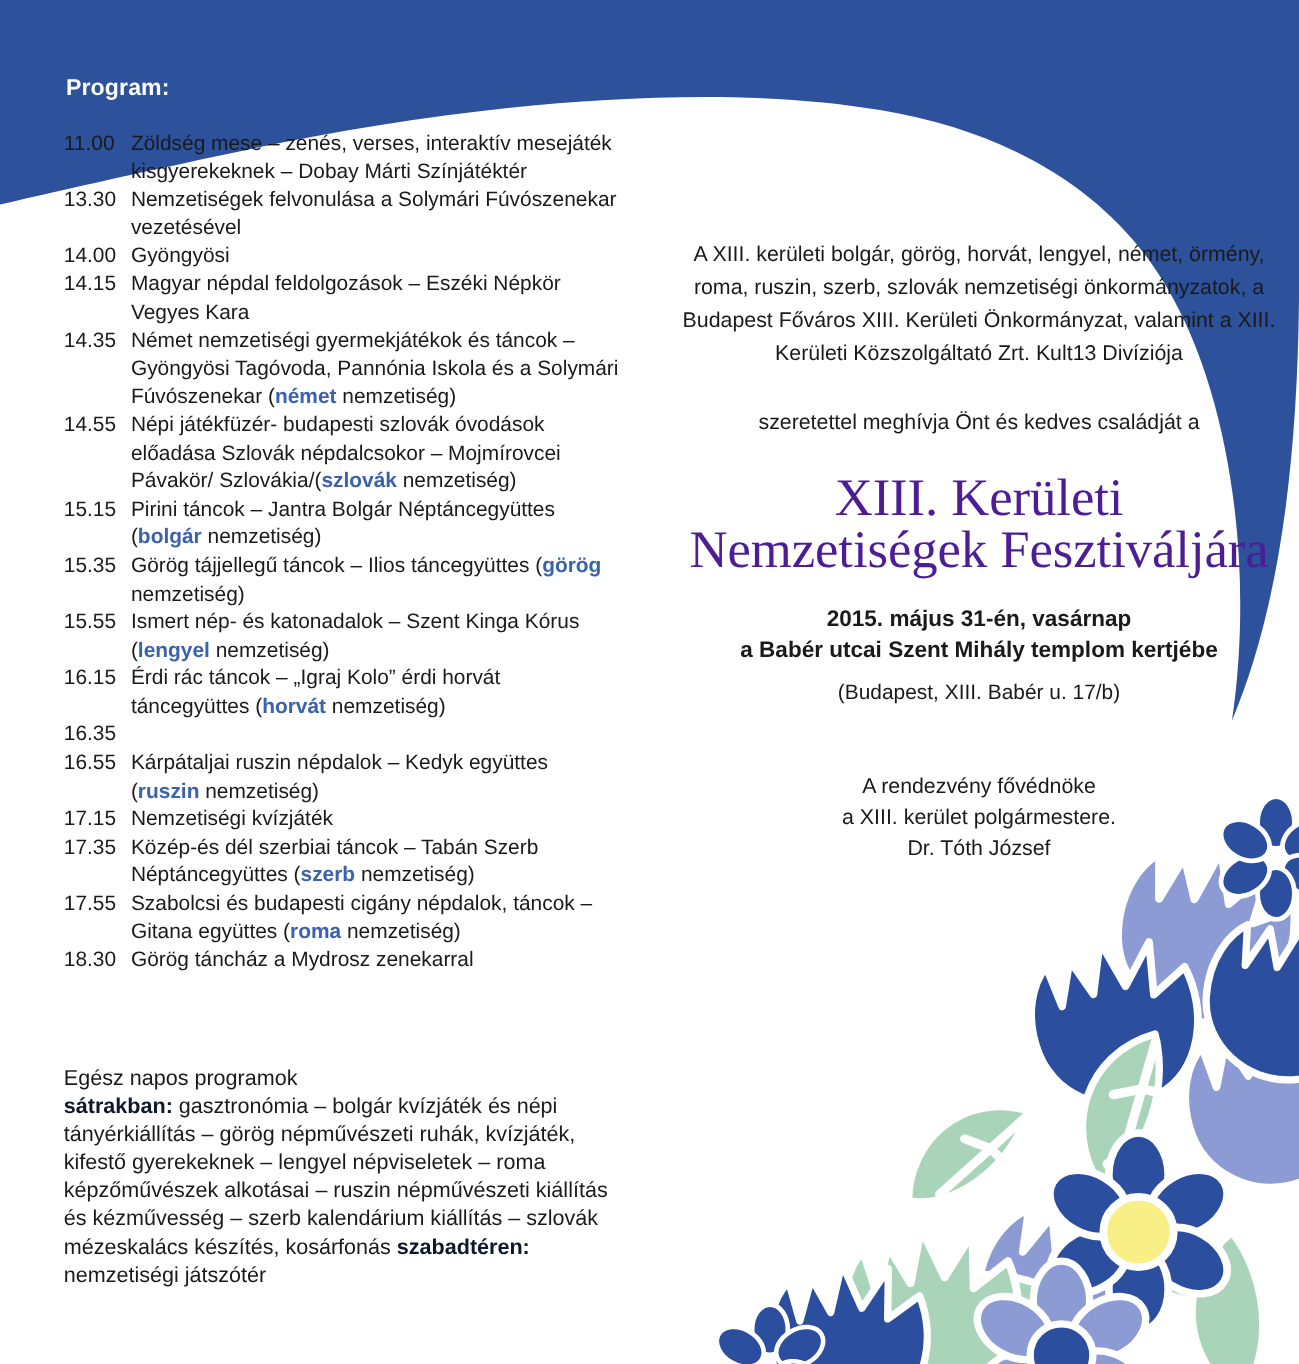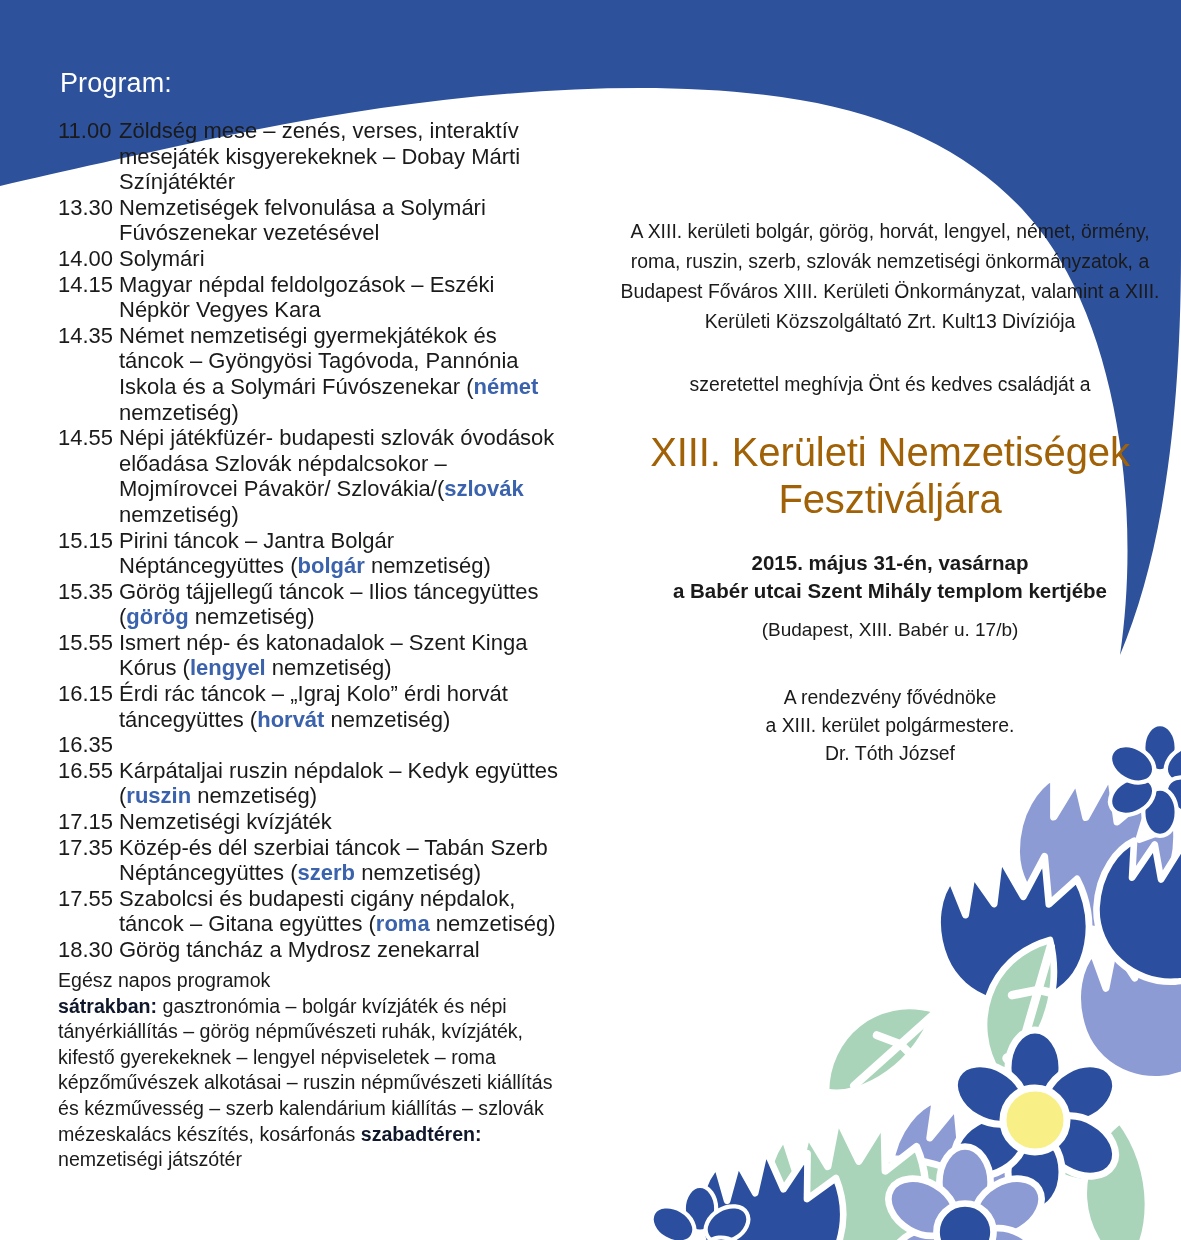--- a/index.html
+++ b/index.html
@@ -15,31 +15,31 @@
   
   .deco{position:absolute;left:0;top:0;width:1181px;height:1240px;pointer-events:none;}
   #band-layer{z-index:1;}
   #flower-layer{z-index:2;}
 
   
   #content{position:absolute;left:0;top:0;width:1181px;height:1240px;z-index:5;}
 
   #program-heading{
     position:absolute;left:60px;top:68px;
-    font-size:27px;font-weight:normal;color:#ffffff;
+    font-size:21px;font-weight:bold;color:#ffffff;
     letter-spacing:.1px;
   }
 
   
   #program-col{
     position:absolute;left:58px;top:118px;width:505px;
   }
   .prow{
     display:flex;
-    font-size:22px;
+    font-size:19px;
     line-height:25.6px;
     margin-bottom:0px;
   }
   .ptime{
     flex:0 0 auto;
     width:52px;
     white-space:nowrap;
     padding-right:9px;
   }
   .ptext{flex:1 1 auto;}
@@ -59,37 +59,38 @@
   }
   #org-text{
     font-size:19.4px;line-height:30px;margin-top:26px;
   }
   #invite-line{
     margin-top:33px;
     font-size:19.4px;line-height:30px;
   }
   #fest-title{
     margin-top:30px;
-    font-size:40px;line-height:47px;
-    color:#a16207;
+    font-size:48px;line-height:47px;
+    color:#4c1d95;
     font-weight:normal;
     letter-spacing:-0.1px;
+    font-family:Liberation Serif, serif;
   }
   #when-where{
     margin-top:26px;
     font-size:20.5px;line-height:28px;
     font-weight:bold;
   }
   #venue-addr{
     margin-top:12px;
     font-size:19px;line-height:26px;
     font-weight:normal;
   }
   #patron{
-    margin-top:40px;
+    margin-top:58px;
     font-size:19.4px;line-height:28px;
   }
 </style>
 </head>
 <body>
 
 <div id="flyer">
 
   <svg class="deco" id="band-layer" viewBox="0 0 1181 1240" xmlns="http://www.w3.org/2000/svg">
     <path fill="#2d519b" d="M0,0 L1181,0 L1181,250
@@ -208,21 +209,21 @@
         <div class="prow">
           <div class="ptime">11.00</div>
           <div class="ptext"><span>Zöldség mese – zenés, verses, interaktív mesejáték kisgyerekeknek – Dobay Márti Színjátéktér</span></div>
         </div>
         <div class="prow">
           <div class="ptime">13.30</div>
           <div class="ptext"><span>Nemzetiségek felvonulása a Solymári Fúvószenekar vezetésével</span></div>
         </div>
         <div class="prow">
           <div class="ptime">14.00</div>
-          <div class="ptext"><span>Solymári</span></div>
+          <div class="ptext"><span>Gyöngyösi</span></div>
         </div>
         <div class="prow">
           <div class="ptime">14.15</div>
           <div class="ptext"><span>Magyar népdal feldolgozások – Eszéki Népkör Vegyes Kara</span></div>
         </div>
         <div class="prow">
           <div class="ptime">14.35</div>
           <div class="ptext"><span>Német nemzetiségi gyermekjátékok és táncok – Gyöngyösi Tagóvoda, Pannónia Iskola és a Solymári Fúvószenekar (</span><span class="nat">német</span><span> nemzetiség)</span></div>
         </div>
         <div class="prow">

